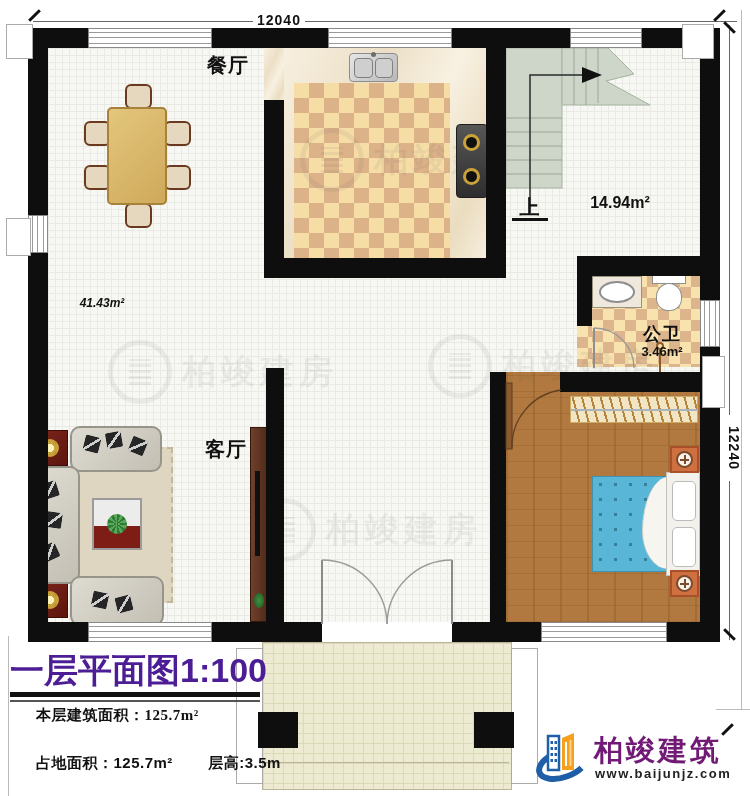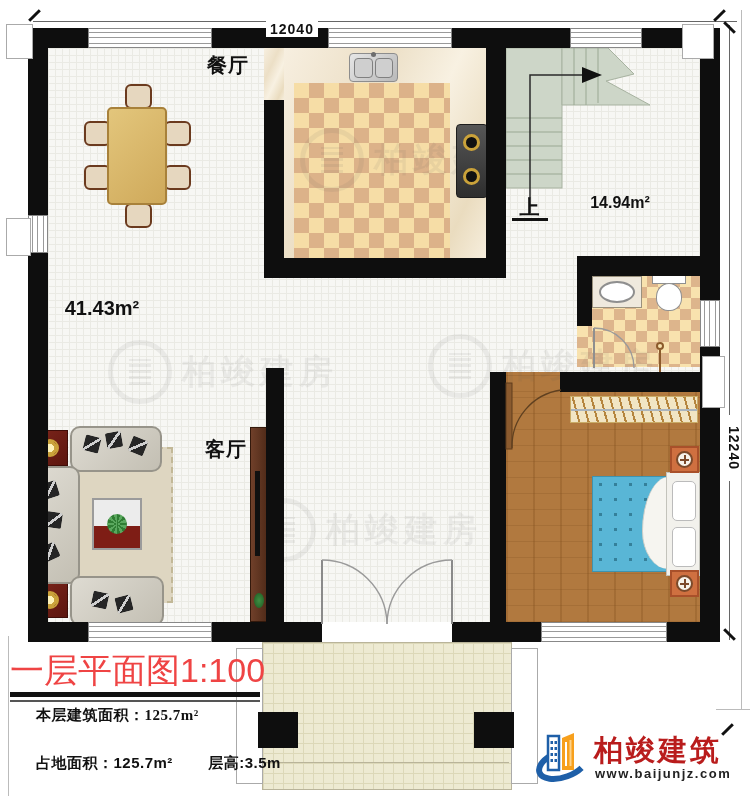--- a/index.html
+++ b/index.html
@@ -36,23 +36,23 @@
   .lamp{position:absolute;left:8px;top:8px;width:18px;height:18px;border-radius:50%;background:radial-gradient(circle,#fdf2b8 0 4px,#caa23a 4px 7px,transparent 7px);border:2px solid #caa23a;box-sizing:border-box;}
   .chair{position:absolute;width:27px;height:25px;background:#e6d7bf;border:2px solid #6b3a1e;border-radius:6px;box-sizing:border-box;}
   .nstand{position:absolute;width:29px;height:27px;background:#cf7040;border:2px solid #a9502a;box-sizing:border-box;}
   .nlamp{position:absolute;left:4px;top:3px;width:17px;height:17px;border-radius:50%;border:2px solid #7c4a2a;background:#f7f3ea;background-image:linear-gradient(#7c4a2a,#7c4a2a),linear-gradient(#7c4a2a,#7c4a2a);background-size:2px 9px,9px 2px;background-position:center;background-repeat:no-repeat;box-sizing:border-box;}
   
   .wm{position:absolute;opacity:.08;color:#555;display:flex;align-items:center;gap:10px;pointer-events:none;}
   .wm-circle{width:54px;height:54px;border:5px solid #555;border-radius:50%;display:flex;align-items:center;justify-content:center;flex:none;}
   .wm-bldg{width:22px;height:26px;background:repeating-linear-gradient(0deg,#555 0 3px,transparent 3px 6px);}
   .wm-text{font-size:34px;font-weight:bold;letter-spacing:5px;white-space:nowrap;}
   
-  .title-main{font-size:34px;font-weight:normal;color:#ef4444;letter-spacing:0px;white-space:nowrap;}
+  .title-main{font-size:34px;font-weight:bold;color:#4c1d95;letter-spacing:0px;white-space:nowrap;}
   .info-line{position:absolute;font-size:15px;font-weight:bold;color:#111;white-space:nowrap;letter-spacing:.5px;}
-  .brand-name{font-size:29px;font-weight:bold;color:#b91c1c;letter-spacing:3px;white-space:nowrap;}
+  .brand-name{font-size:29px;font-weight:bold;color:#701a75;letter-spacing:3px;white-space:nowrap;}
   .brand-url{font-size:13px;font-weight:bold;color:#222;letter-spacing:1.5px;white-space:nowrap;}
 </style>
 </head>
 <body>
 
 <div id="stage">
 
   <div class="abs tile" style="left:48px;top:48px;width:652px;height:574px;"></div>
 
   <div class="abs marble" style="left:284px;top:48px;width:202px;height:210px;"></div>
@@ -223,30 +223,34 @@
   <div class="rlabel" style="left:192px;top:54px;width:72px;">
     <div class="rname">餐厅</div>
   </div>
   <div class="rlabel" style="left:512px;top:196px;width:36px;">
     <div class="rname" style="border-bottom:3px solid #111;padding-bottom:0px;">上</div>
   </div>
   <div class="rlabel" style="left:580px;top:194px;width:80px;">
     <div class="rarea" style="font-size:16px;">14.94m²</div>
   </div>
   <div class="rlabel" style="left:62px;top:297px;width:80px;">
-    <div class="rarea" style="font-size:20px;">41.43m²</div>
+    <div class="rarea" style="font-size:12px;font-style:italic;">41.43m²</div>
+  </div>
+  <div class="rlabel" style="left:626px;top:325px;width:72px;">
+    <div class="rname-sm">公卫</div>
+    <div class="rarea-sm">3.46m²</div>
   </div>
   <div class="rlabel" style="left:196px;top:438px;width:60px;">
     <div class="rname">客厅</div>
   </div>
 
   <div class="dimline" style="left:33px;top:21px;width:704px;height:1px;"></div>
   <div class="dimtick" style="left:27px;top:14px;"></div>
   <div class="dimtick" style="left:712px;top:14px;"></div>
-  <div class="dimtext" style="left:266px;top:12px;margin-top:9px;">12040</div>
+  <div class="dimtext" style="left:253px;top:12px;">12040</div>
 
   <div class="dimline" style="left:729px;top:25px;width:1px;height:615px;"></div>
   <div class="dimtick" style="left:722px;top:26px;transform:rotate(45deg);"></div>
   <div class="dimtick" style="left:722px;top:633px;transform:rotate(45deg);"></div>
   <div class="dimtext" style="left:701px;top:440px;width:58px;text-align:center;transform:rotate(90deg);">12240</div>
 
   <div class="frameline" style="left:741px;top:10px;width:1px;height:700px;"></div>
   <div class="frameline" style="left:716px;top:709px;width:34px;height:1px;"></div>
   <div class="frameline" style="left:8px;top:636px;width:1px;height:160px;"></div>
   <div class="dimtick" style="left:720px;top:728px;"></div>

